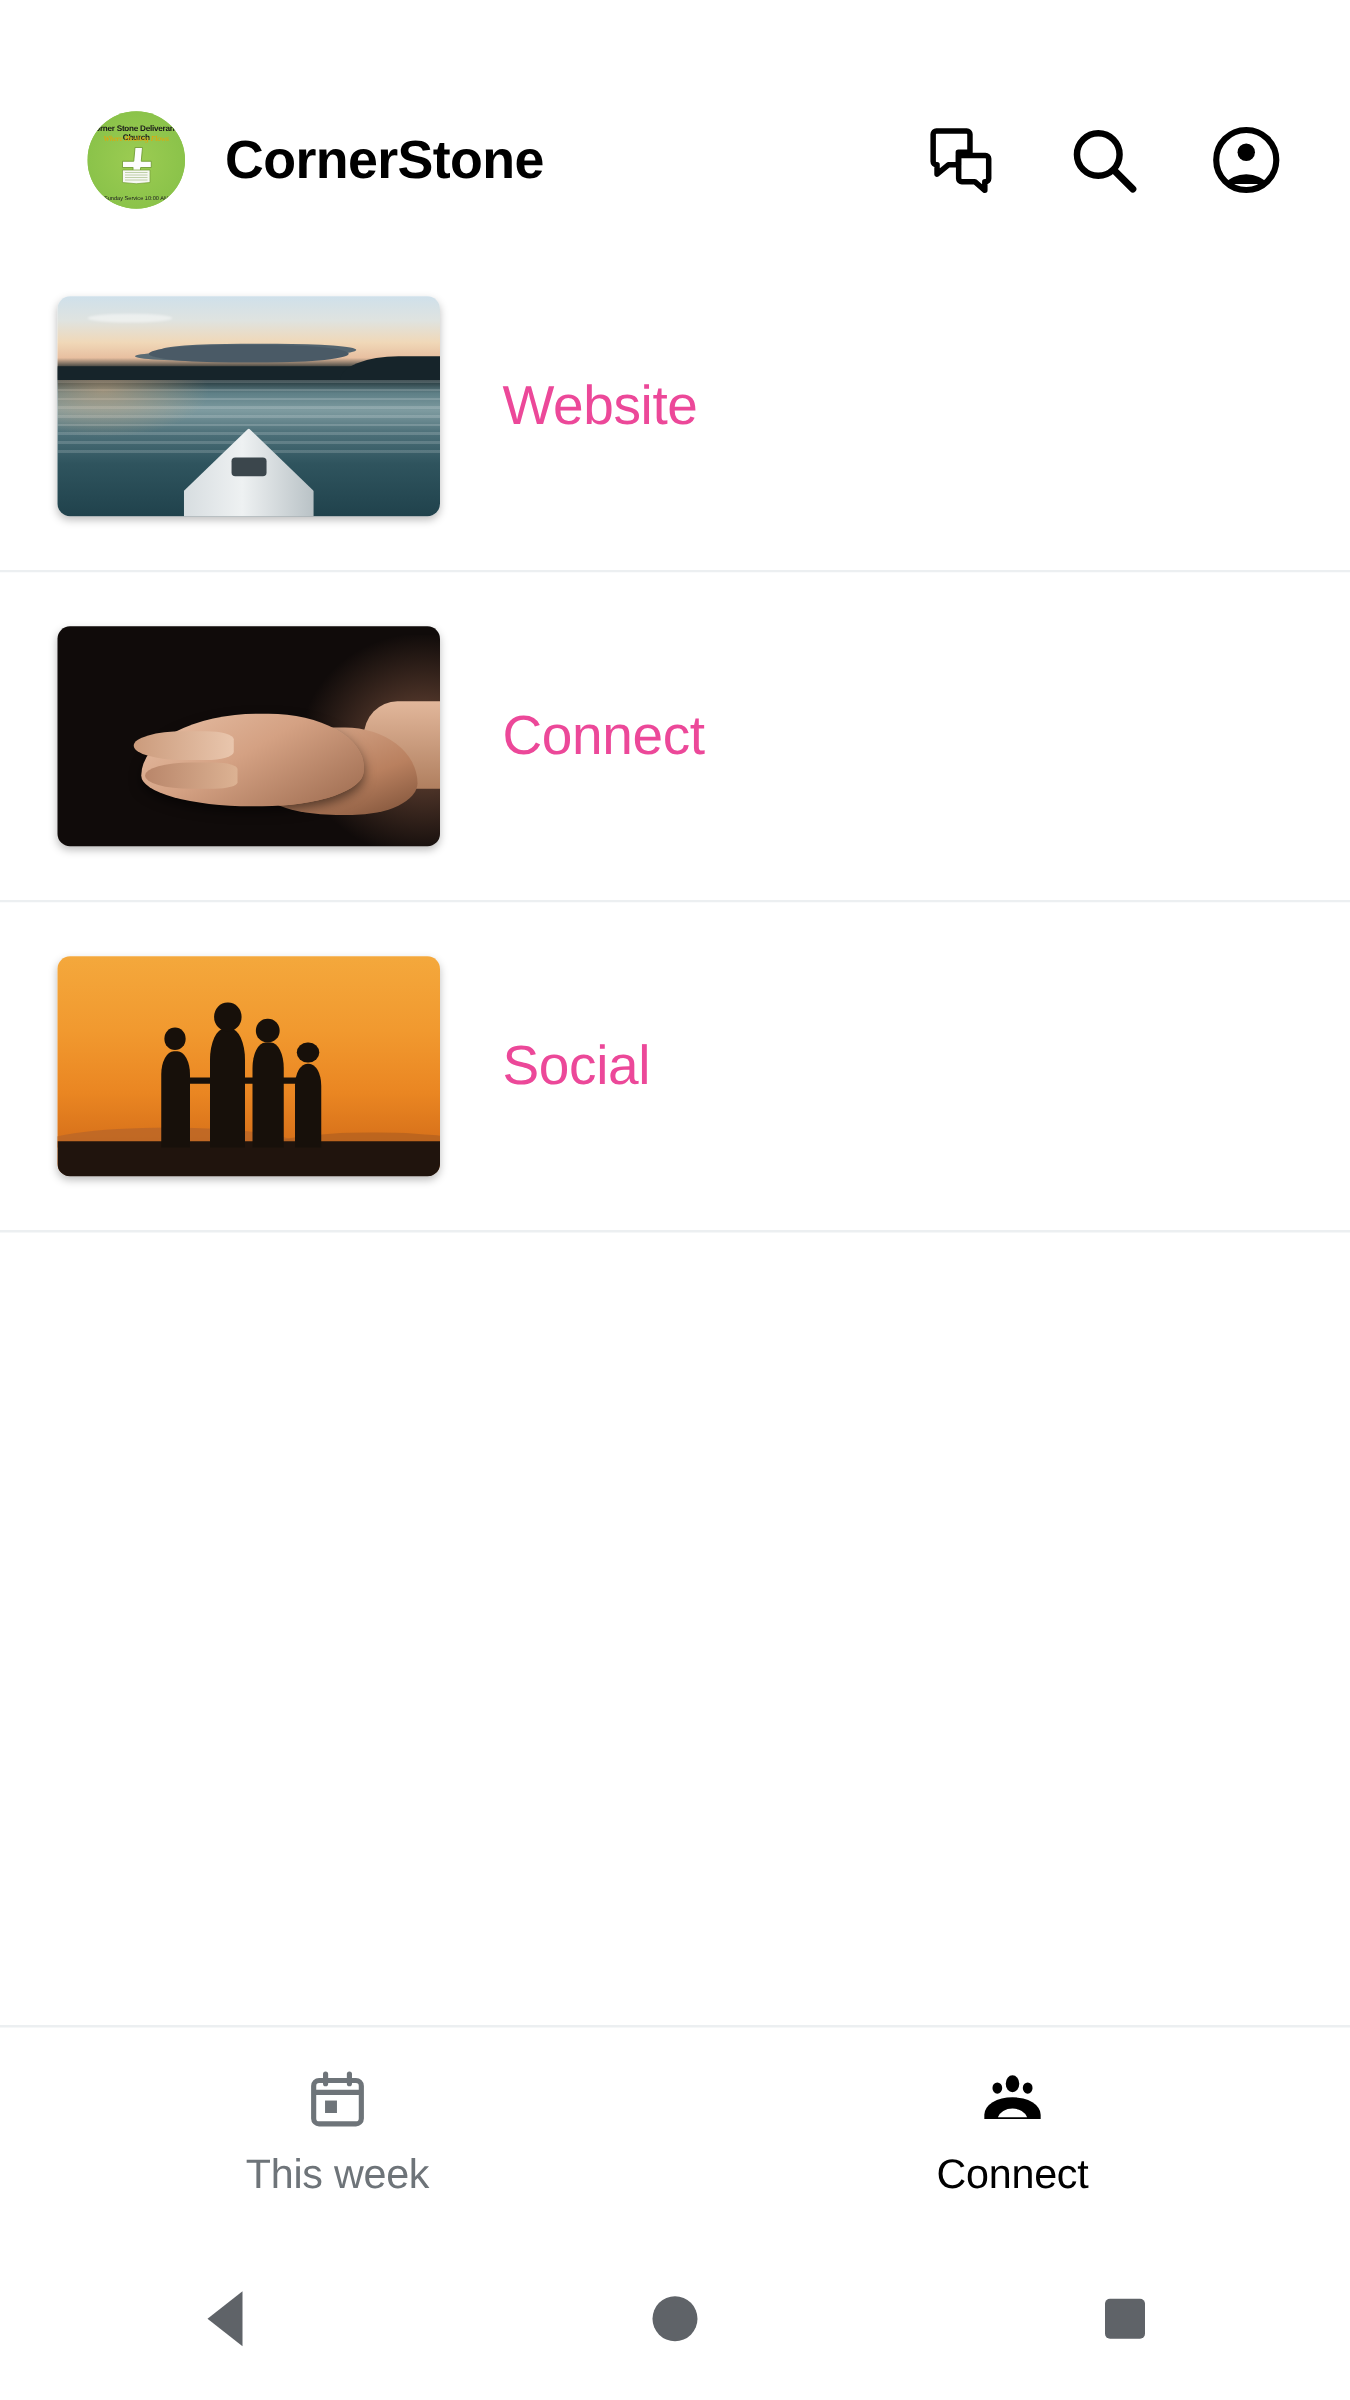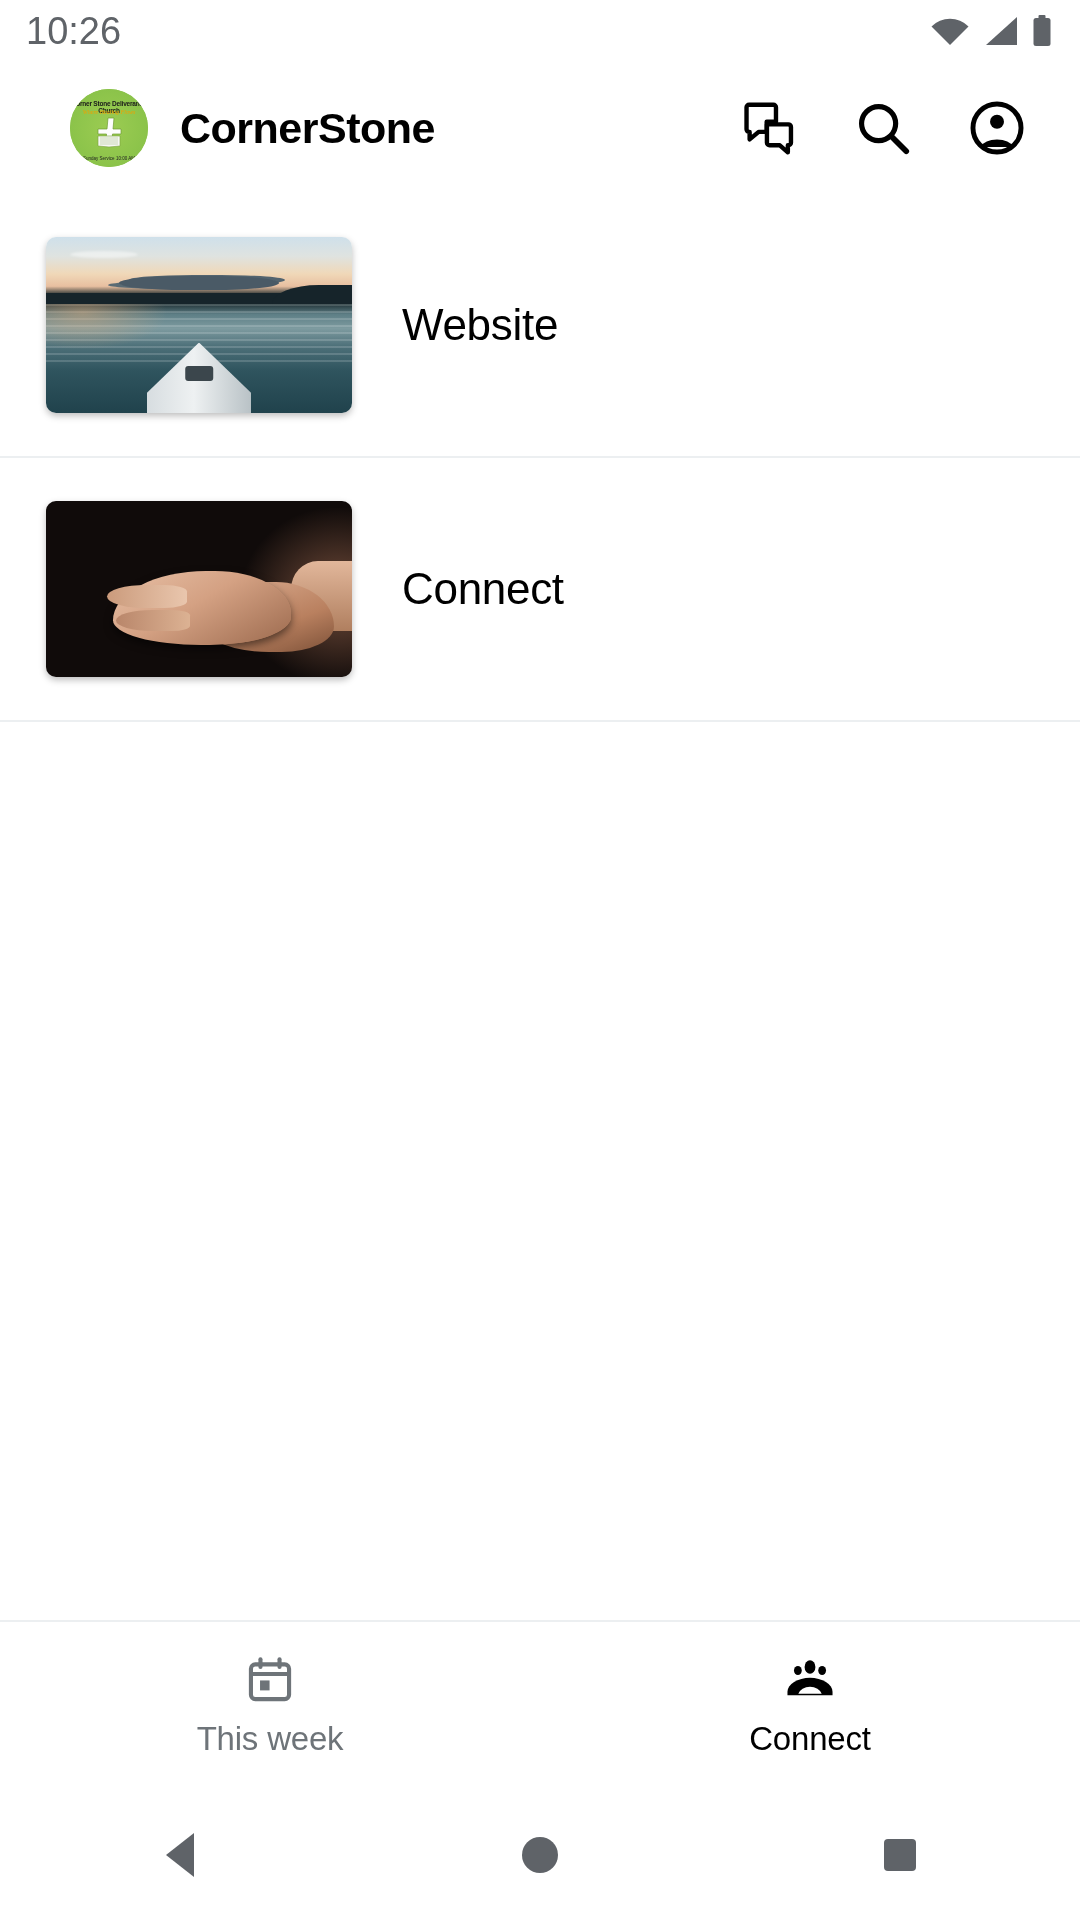--- a/index.html
+++ b/index.html
@@ -81,21 +81,21 @@
     display: flex; align-items: center; background: #fff;
     border-bottom: 2px solid #eceff1;
   }
   .thumb {
     margin-left: 46px; width: 306px; height: 176px;
     border-radius: 10px; overflow: hidden; position: relative;
     box-shadow: 0 3px 7px rgba(0,0,0,0.26);
     flex: none; background: #ddd;
   }
   .item-label {
-    margin-left: 50px; font-size: 44px; color: #000000;
+    margin-left: 50px; font-size: 44px; color: #ec4899;
     letter-spacing: -0.3px;
   }
 
   
   .t-kayak { background: linear-gradient(to bottom,
       #cfe0ea 0%, #dfe3e0 11%, #f0d8b8 21%, #e8bfa0 28%,
       #1e2a2c 33%, #17262a 37%,
       #5e7f86 44%, #7e9ba0 52%, #4d7079 62%, #2f545e 76%, #20424c 100%); }
   .t-kayak .cloud {
     position: absolute; left: 24%; top: 22%; width: 52%; height: 8%;
@@ -309,41 +309,20 @@
     border-bottom: 22px solid transparent; border-right: 28px solid #5f6368;
   }
   .circ-home { width: 36px; height: 36px; border-radius: 50%; background: #5f6368; }
   .sq-recent { width: 32px; height: 32px; border-radius: 4px; background: #5f6368; }
 </style>
 </head>
 <body>
 
 <div id="phone">
 
-  <div class="statusbar">
-    <div class="status-clock">10:26</div>
-    <div class="status-icons">
-      <span>
-        <svg width="40" height="30" viewBox="0 0 40 30">
-          <path d="M20 29 L1.5 10.5 A26 26 0 0 1 38.5 10.5 Z" fill="#5f6368"></path>
-        </svg>
-      </span>
-      <span>
-        <svg width="34" height="30" viewBox="0 0 34 30">
-          <path d="M33 1 L33 29 L2 29 Z" fill="#5f6368"></path>
-        </svg>
-      </span>
-      <span>
-        <svg width="20" height="32" viewBox="0 0 20 32">
-          <rect x="6.5" y="0" width="7" height="4" rx="1" fill="#5f6368"></rect>
-          <rect x="1.5" y="3" width="17" height="28" rx="2.5" fill="#5f6368"></rect>
-        </svg>
-      </span>
-    </div>
-  </div>
 
   <div class="appbar">
     <div class="logo-wrap">
       <div class="logo-inner">
         <div class="logo-txt-top">Corner Stone Deliverance Church</div>
         <div class="logo-txt-sub">Where Healing Flows</div>
         <svg class="logo-mark" viewBox="0 0 30 32">
           <path d="M14 2 L20 2 L19 13 L27 13 L27 18 L18.5 18 L17.5 30 L11.5 30 L12.5 18 L4 18 L4 13 L13 13 Z" fill="#fdfdfd" stroke="#6f9b32" stroke-width="0.7"></path>
           <path d="M4 20 L26 20 L26 30 L15 31 L4 30 Z" fill="#f6f7f3" stroke="#7aa23c" stroke-width="0.6"></path>
           <g stroke="#9db97a" stroke-width="0.5">
@@ -404,20 +383,43 @@
           <div class="wrist"></div>
           <div class="palm2"></div>
         <div class="palm"></div>
           <div class="finger"></div>
           <div class="finger2"></div>
       </div>
       <div class="item-label">Connect</div>
     </div>
 
 
+    <div class="list-item">
+      <div class="thumb t-social">
+        <div class="hill"></div>
+          <div class="hill2"></div>
+          <div class="ground"></div>
+        <div class="link" style="left:33%; width:9%;"></div>
+        <div class="link" style="left:47%; width:6%;"></div>
+        <div class="link" style="left:57%; width:7%;"></div>
+        <div class="fig fig-b">
+            <div class="head"></div>
+          </div>
+        <div class="fig fig-a">
+            <div class="head"></div>
+          </div>
+        <div class="fig fig-c">
+            <div class="head"></div>
+          </div>
+        <div class="fig fig-d">
+            <div class="head"></div>
+          </div>
+      </div>
+      <div class="item-label">Social</div>
+    </div>
 
   </div>
 
   <div class="bottomnav">
 
     <div class="navitem">
       <span>
         <svg width="52" height="52" viewBox="0 0 24 24">
           <rect x="3.2" y="4.8" width="17.6" height="16" rx="2" fill="none" stroke="#6e7479" stroke-width="1.9"></rect>
           <line x1="3.2" y1="9.2" x2="20.8" y2="9.2" stroke="#6e7479" stroke-width="1.9"></line>

